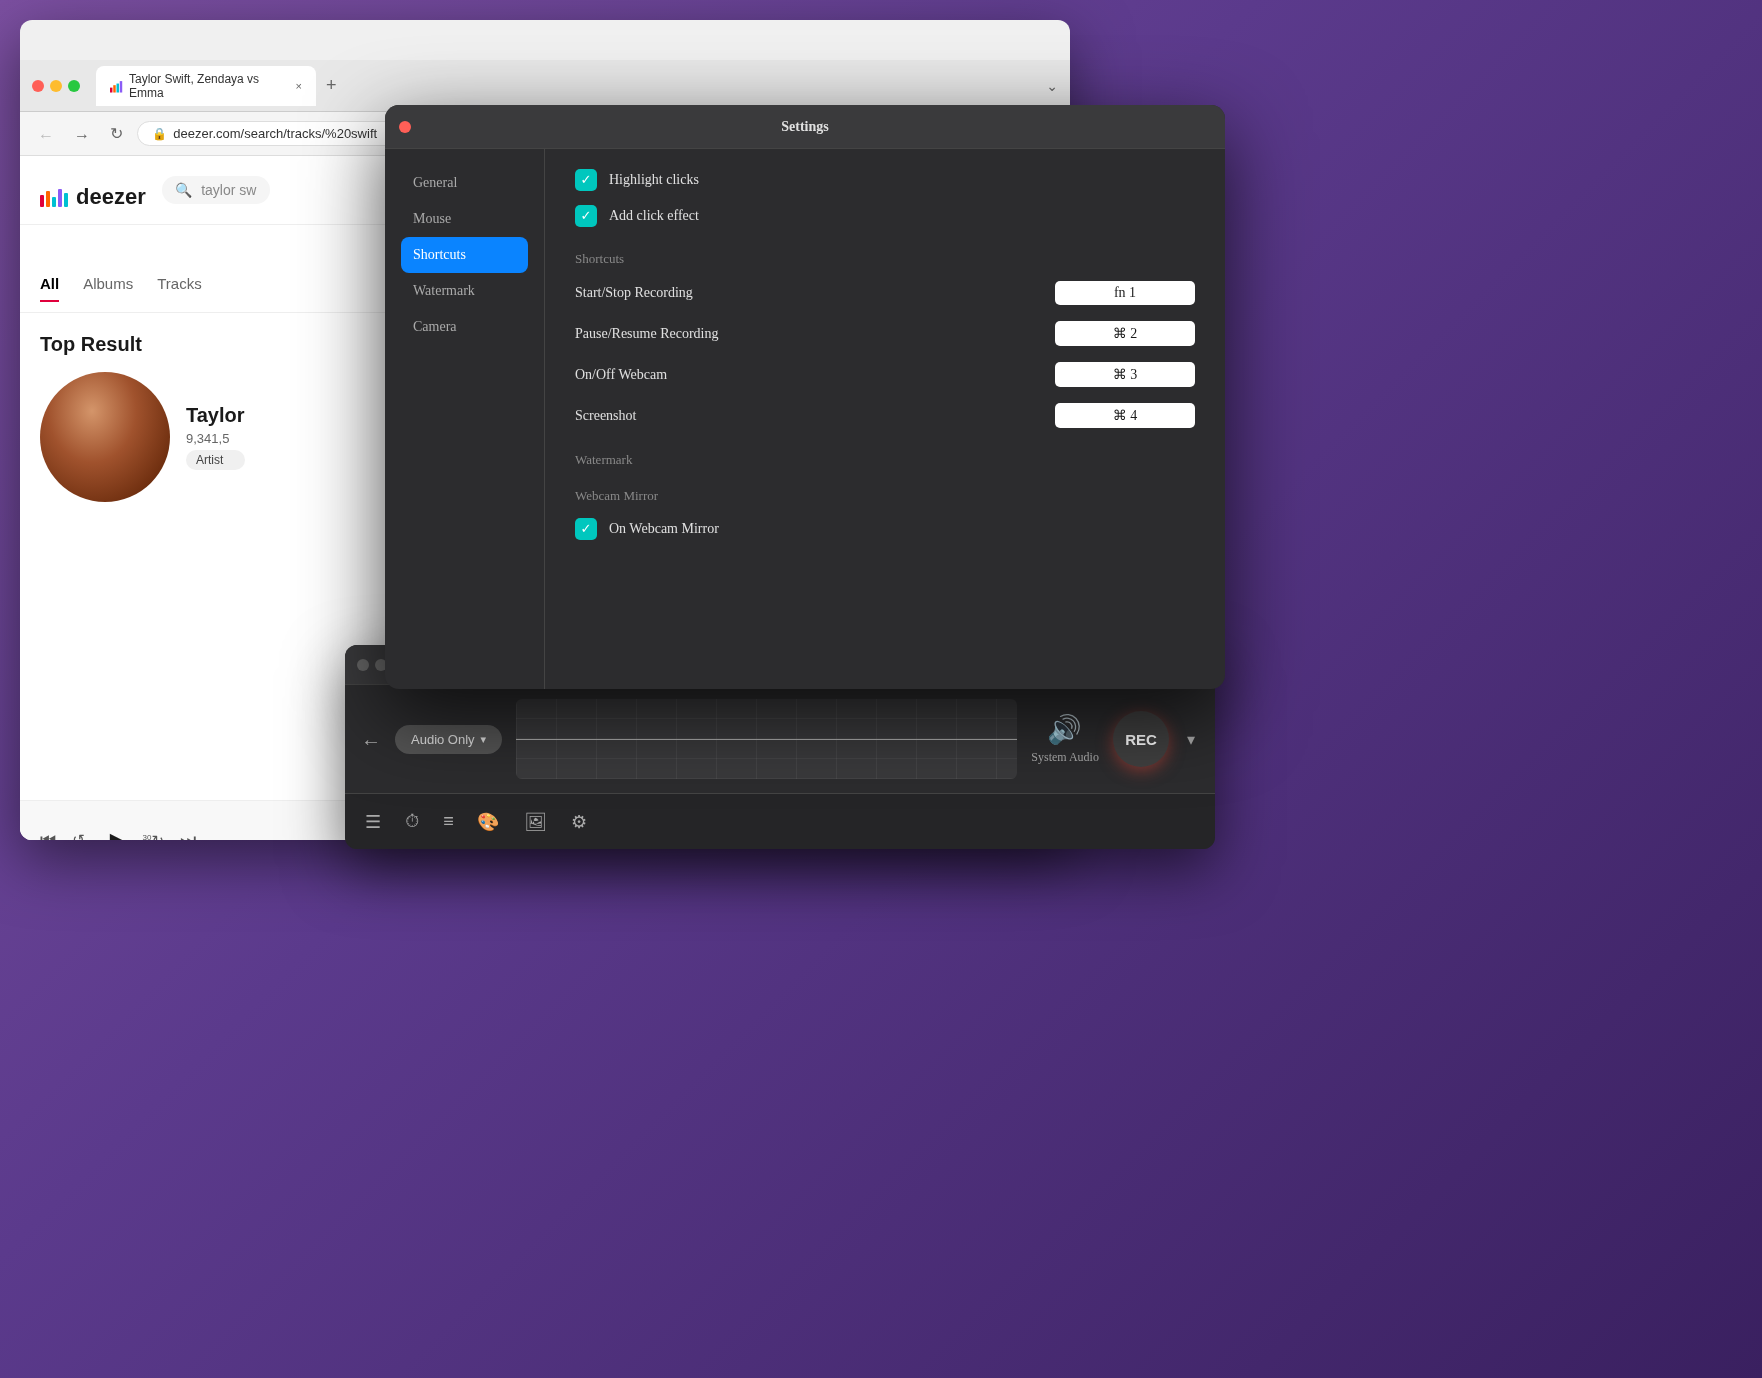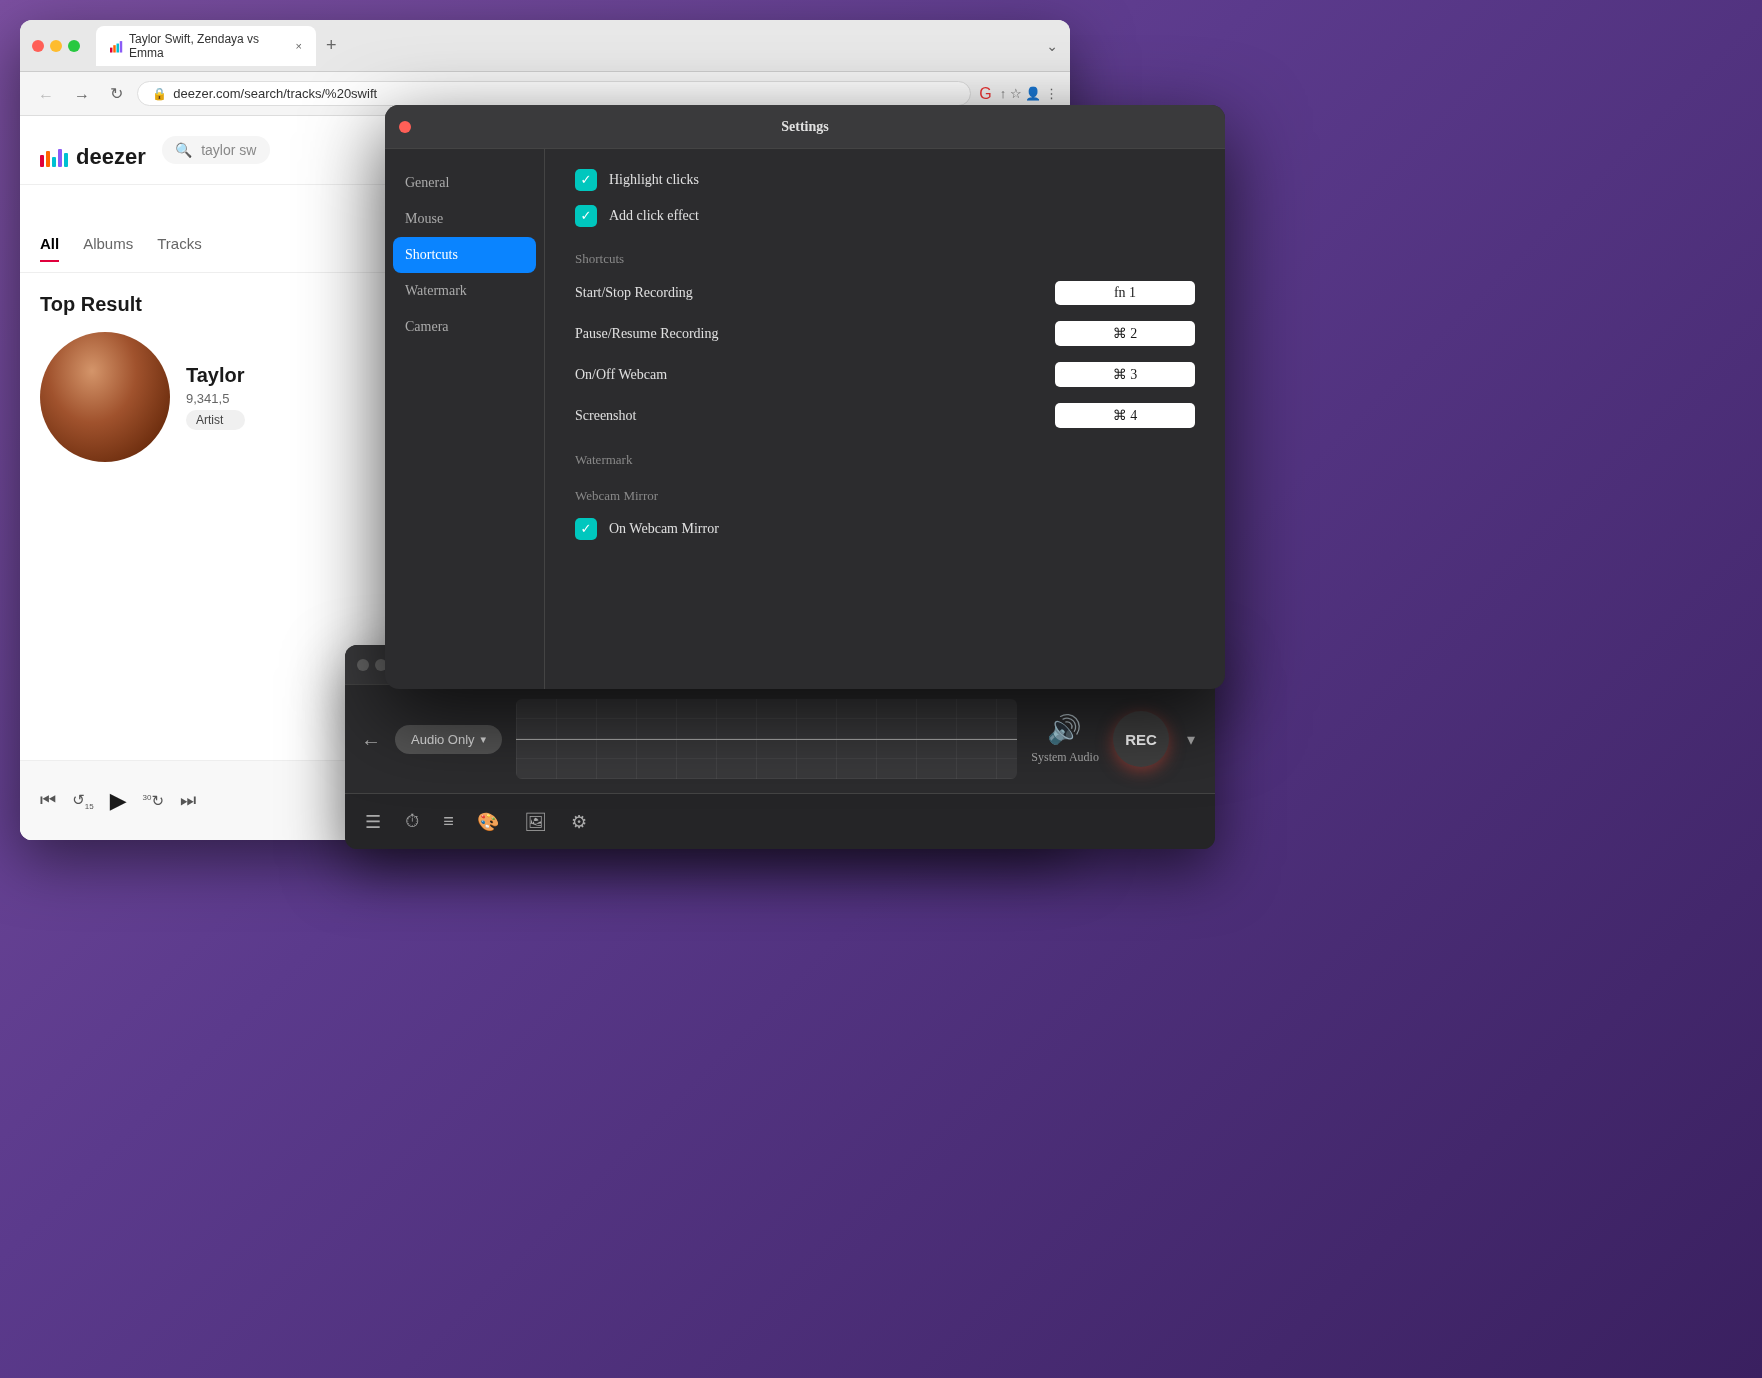--- a/index.html
+++ b/index.html
@@ -25,20 +25,21 @@
       overflow: hidden;
     }
     .browser-titlebar {
       background: #e8e8e8;
       height: 52px;
       display: flex;
       align-items: center;
       padding: 0 12px;
       gap: 8px;
       border-bottom: 1px solid #ccc;
+      margin-top: 40px;
     }
     .traffic-lights {
       display: flex;
       gap: 6px;
       margin-right: 8px;
     }
     .traffic-light {
       width: 12px;
       height: 12px;
       border-radius: 50%;
@@ -268,21 +269,21 @@
       font-size: 14px;
       font-weight: 600;
       color: #e0e0e0;
     }
     .settings-body {
       display: flex;
       min-height: 540px;
     }
     .settings-sidebar {
       width: 160px;
-      padding: 16px 0;
+      padding: 16px 8px;
       border-right: 1px solid #444;
     }
     .settings-nav-item {
       padding: 10px 20px;
       font-size: 14px;
       color: #aaa;
       cursor: pointer;
     }
     .settings-nav-item.active {
       background: #0a84ff;

